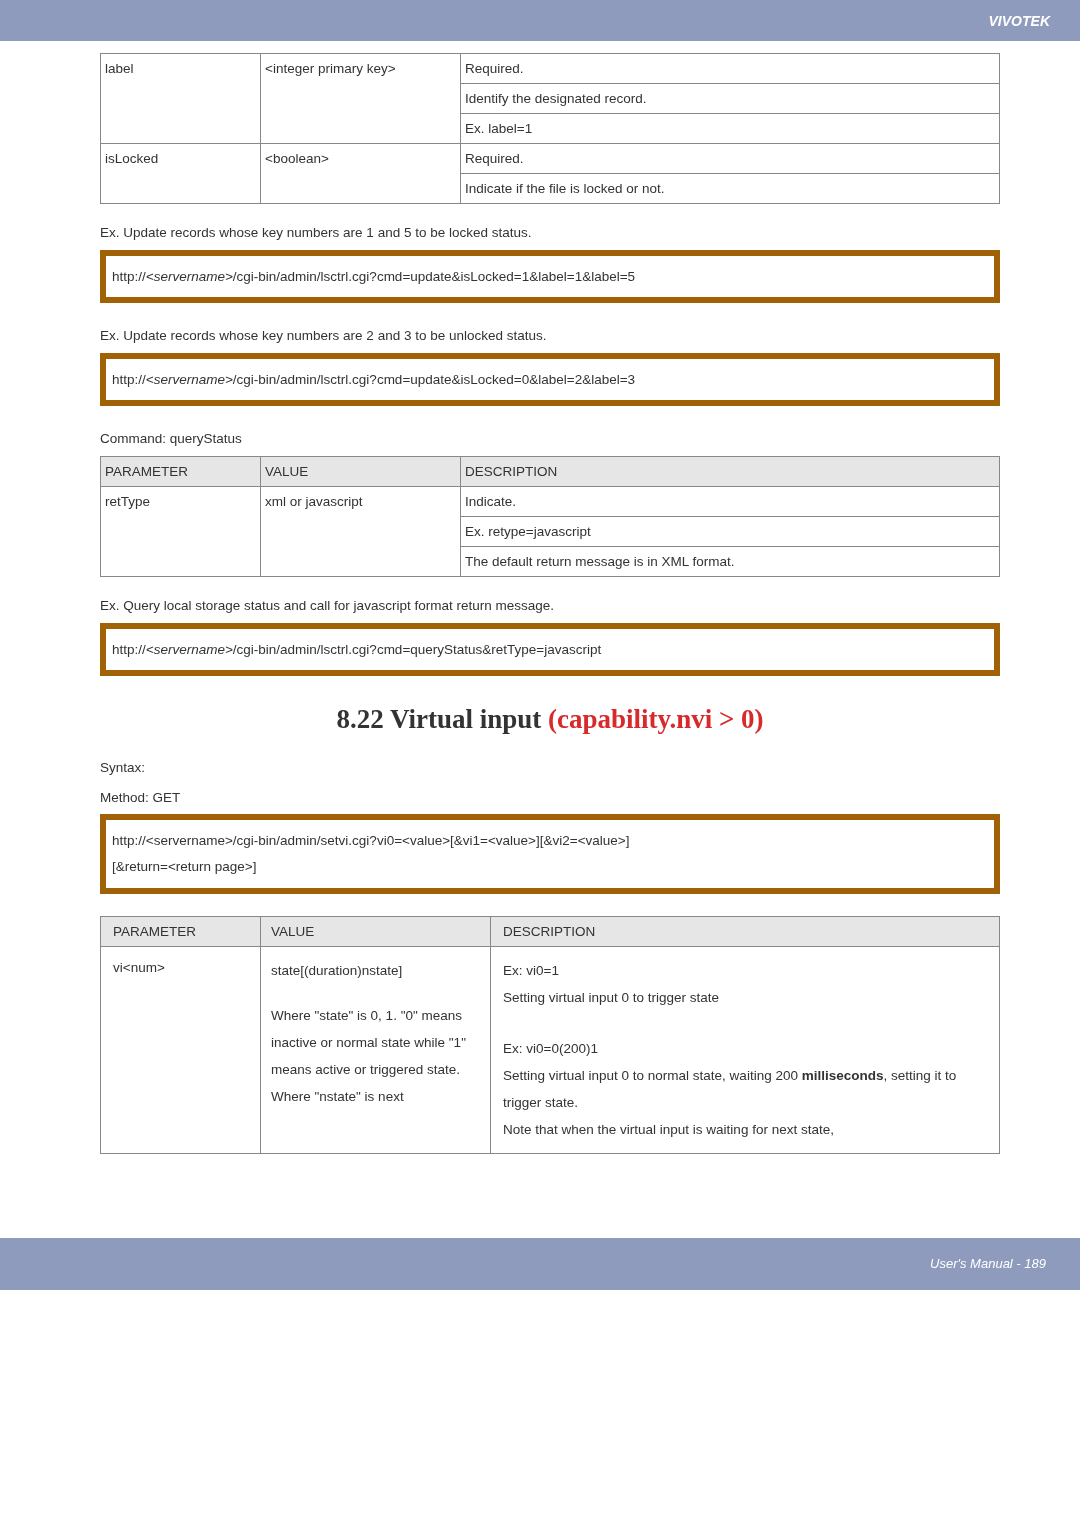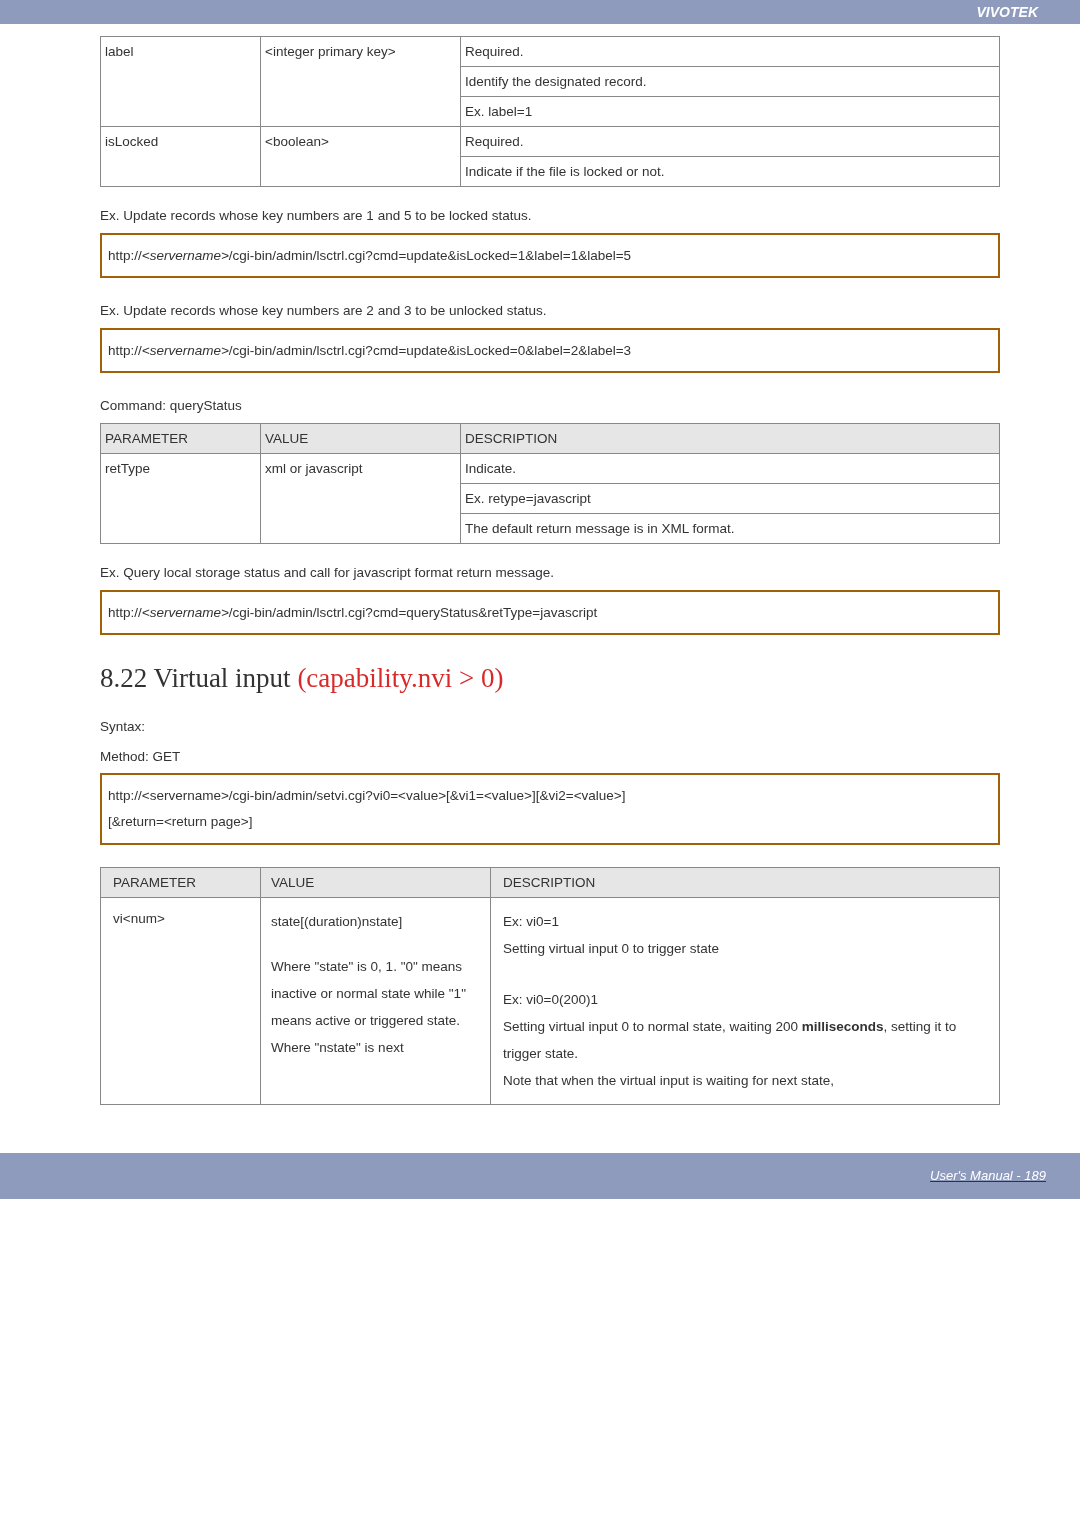--- a/index.html
+++ b/index.html
@@ -5,26 +5,26 @@
   * { box-sizing: border-box; }
   body {
     margin: 0;
     font-family: Verdana, Geneva, sans-serif;
     font-size: 13.5px;
     color: #333;
     background: #fff;
     width: 1080px;
   }
   .topbar {
-    height: 24px;
+    height: 41px;
     background: #8e9bbd;
     display: flex;
     align-items: center;
     justify-content: flex-end;
-    padding-right: 42px;
+    padding-right: 30px;
   }
   .topbar span {
     color: #fff;
     font-weight: bold;
     font-style: italic;
     font-size: 14px;
   }
   .content {
     padding: 12px 80px 30px 100px;
   }
@@ -42,42 +42,43 @@
     font-size: 13.5px;
   }
   th.hdr {
     background: #e6e6e6;
   }
   .col1 { width: 160px; }
   .col2 { width: 200px; }
   .col2b { width: 230px; }
   p { margin: 8px 0 6px 0; line-height: 1.6; }
   .example-box {
-    border: 2px solid #a16207;
+    border: 6px solid #a16207;
     padding: 8px 6px;
     margin-bottom: 22px;
     line-height: 1.9;
   }
   .italic { font-style: italic; }
   h2 {
     font-family: "Times New Roman", Times, serif;
     font-size: 27px;
     margin: 28px 0 14px 0;
-    font-weight: normal;
+    font-weight: bold;
+    text-align: center;
   }
   h2 .red { color: #d82a2a; }
   .bold { font-weight: bold; }
   .bottombar {
-    height: 46px;
+    height: 52px;
     background: #8e9bbd;
     display: flex;
     align-items: center;
     justify-content: flex-end;
     padding-right: 34px;
-    text-decoration: underline;
+    margin-top: 36px;
   }
   .bottombar span {
     color: #fff;
     font-style: italic;
     font-size: 13px;
   }
 </style>
 </head>
 <body>
 

